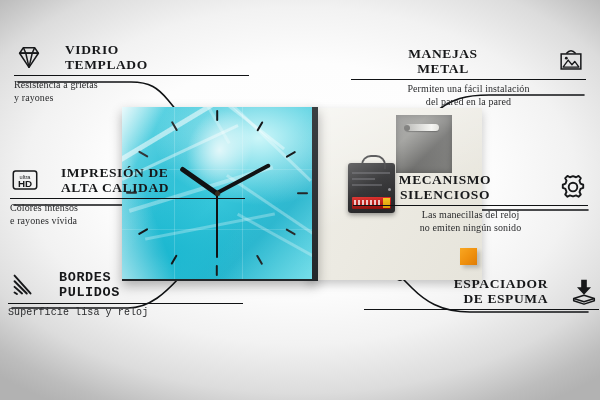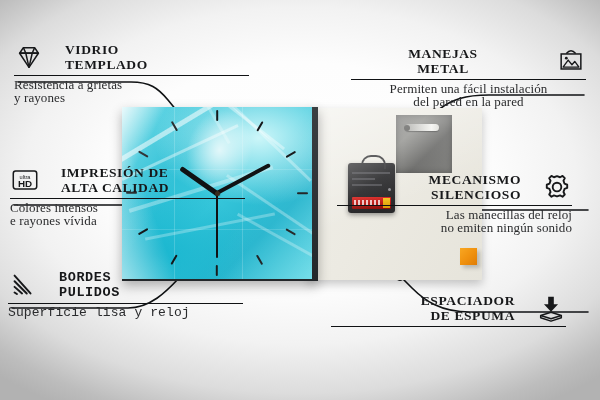--- a/index.html
+++ b/index.html
@@ -133,21 +133,21 @@
   .feature.left{text-align:left;}
   .feature.right{text-align:right;}
   .f-head{display:flex;align-items:center;gap:21px;}
   .feature.right .f-head{flex-direction:row-reverse;}
   .f-title{
     font-size:13.5px;line-height:15px;font-weight:700;letter-spacing:.6px;
     color:#17181a;text-transform:uppercase;flex:1;
   }
   .f-rule{height:1.3px;background:#101214;margin-top:3px;}
   .f-desc{
-    font-size:13px;line-height:12.4px;color:#2a2b2d;margin-top:3px;letter-spacing:.1px;
+    font-size:10px;line-height:12.4px;color:#2a2b2d;margin-top:3px;letter-spacing:.1px;
   }
   .f-icon{width:30px;height:30px;flex:0 0 30px;display:block;}
 
   
   #links{position:absolute;left:0;top:0;width:600px;height:400px;}
 </style>
 </head>
 <body>
 
 <div id="stage">
@@ -316,41 +316,41 @@
         <div>METAL</div>
       </div>
     </div>
     <div class="f-rule"></div>
     <div class="f-desc">
       <div>Permiten una fácil instalación</div>
       <div>del pared en la pared</div>
     </div>
   </div>
 
-  <div class="feature right" style="left:337px;top:172px;">
+  <div class="feature right" style="left:353px;top:172px;text-align:center;">
     <div class="f-head">
       <svg class="f-icon" viewBox="0 0 32 32">
         <g fill="none" stroke="#17181a" stroke-width="2" stroke-linejoin="round">
           <path d="M16 4.5 l3.3 1.1 2.6 -1.4 2.4 2.4 -1.4 2.6 1.1 3.3 2.9 1.1 v3.4 l-2.9 1.1 -1.1 3.3 1.4 2.6 -2.4 2.4 -2.6 -1.4 -3.3 1.1 -3.3 -1.1 -2.6 1.4 -2.4 -2.4 1.4 -2.6 -1.1 -3.3 -2.9 -1.1 v-3.4 l2.9 -1.1 1.1 -3.3 -1.4 -2.6 2.4 -2.4 2.6 1.4 Z"></path>
           <circle cx="16" cy="16" r="4.6"></circle>
         </g>
       </svg>
       <div class="f-title">
         <div>MECANISMO</div>
         <div>SILENCIOSO</div>
       </div>
     </div>
     <div class="f-rule"></div>
     <div class="f-desc">
       <div>Las manecillas del reloj</div>
       <div>no emiten ningún sonido</div>
     </div>
   </div>
 
-  <div class="feature right" style="left:331px;top:276px;margin-top:17px;">
+  <div class="feature right" style="left:364px;top:276px;">
     <div class="f-head">
       <svg class="f-icon" viewBox="0 0 32 32">
         <path d="M13 4 h6 v8 h4.5 L16 20 L8.5 12 H13 Z" fill="#17181a"></path>
         <path d="M16 20.5 L27 24 L16 27.5 L5 24 Z" fill="none" stroke="#17181a" stroke-width="1.6" stroke-linejoin="round"></path>
         <path d="M5 24 v2.4 L16 30 L27 26.4 V24" fill="none" stroke="#17181a" stroke-width="1.6" stroke-linejoin="round"></path>
       </svg>
       <div class="f-title">
         <div>ESPACIADOR</div>
         <div>DE ESPUMA</div>
       </div>

